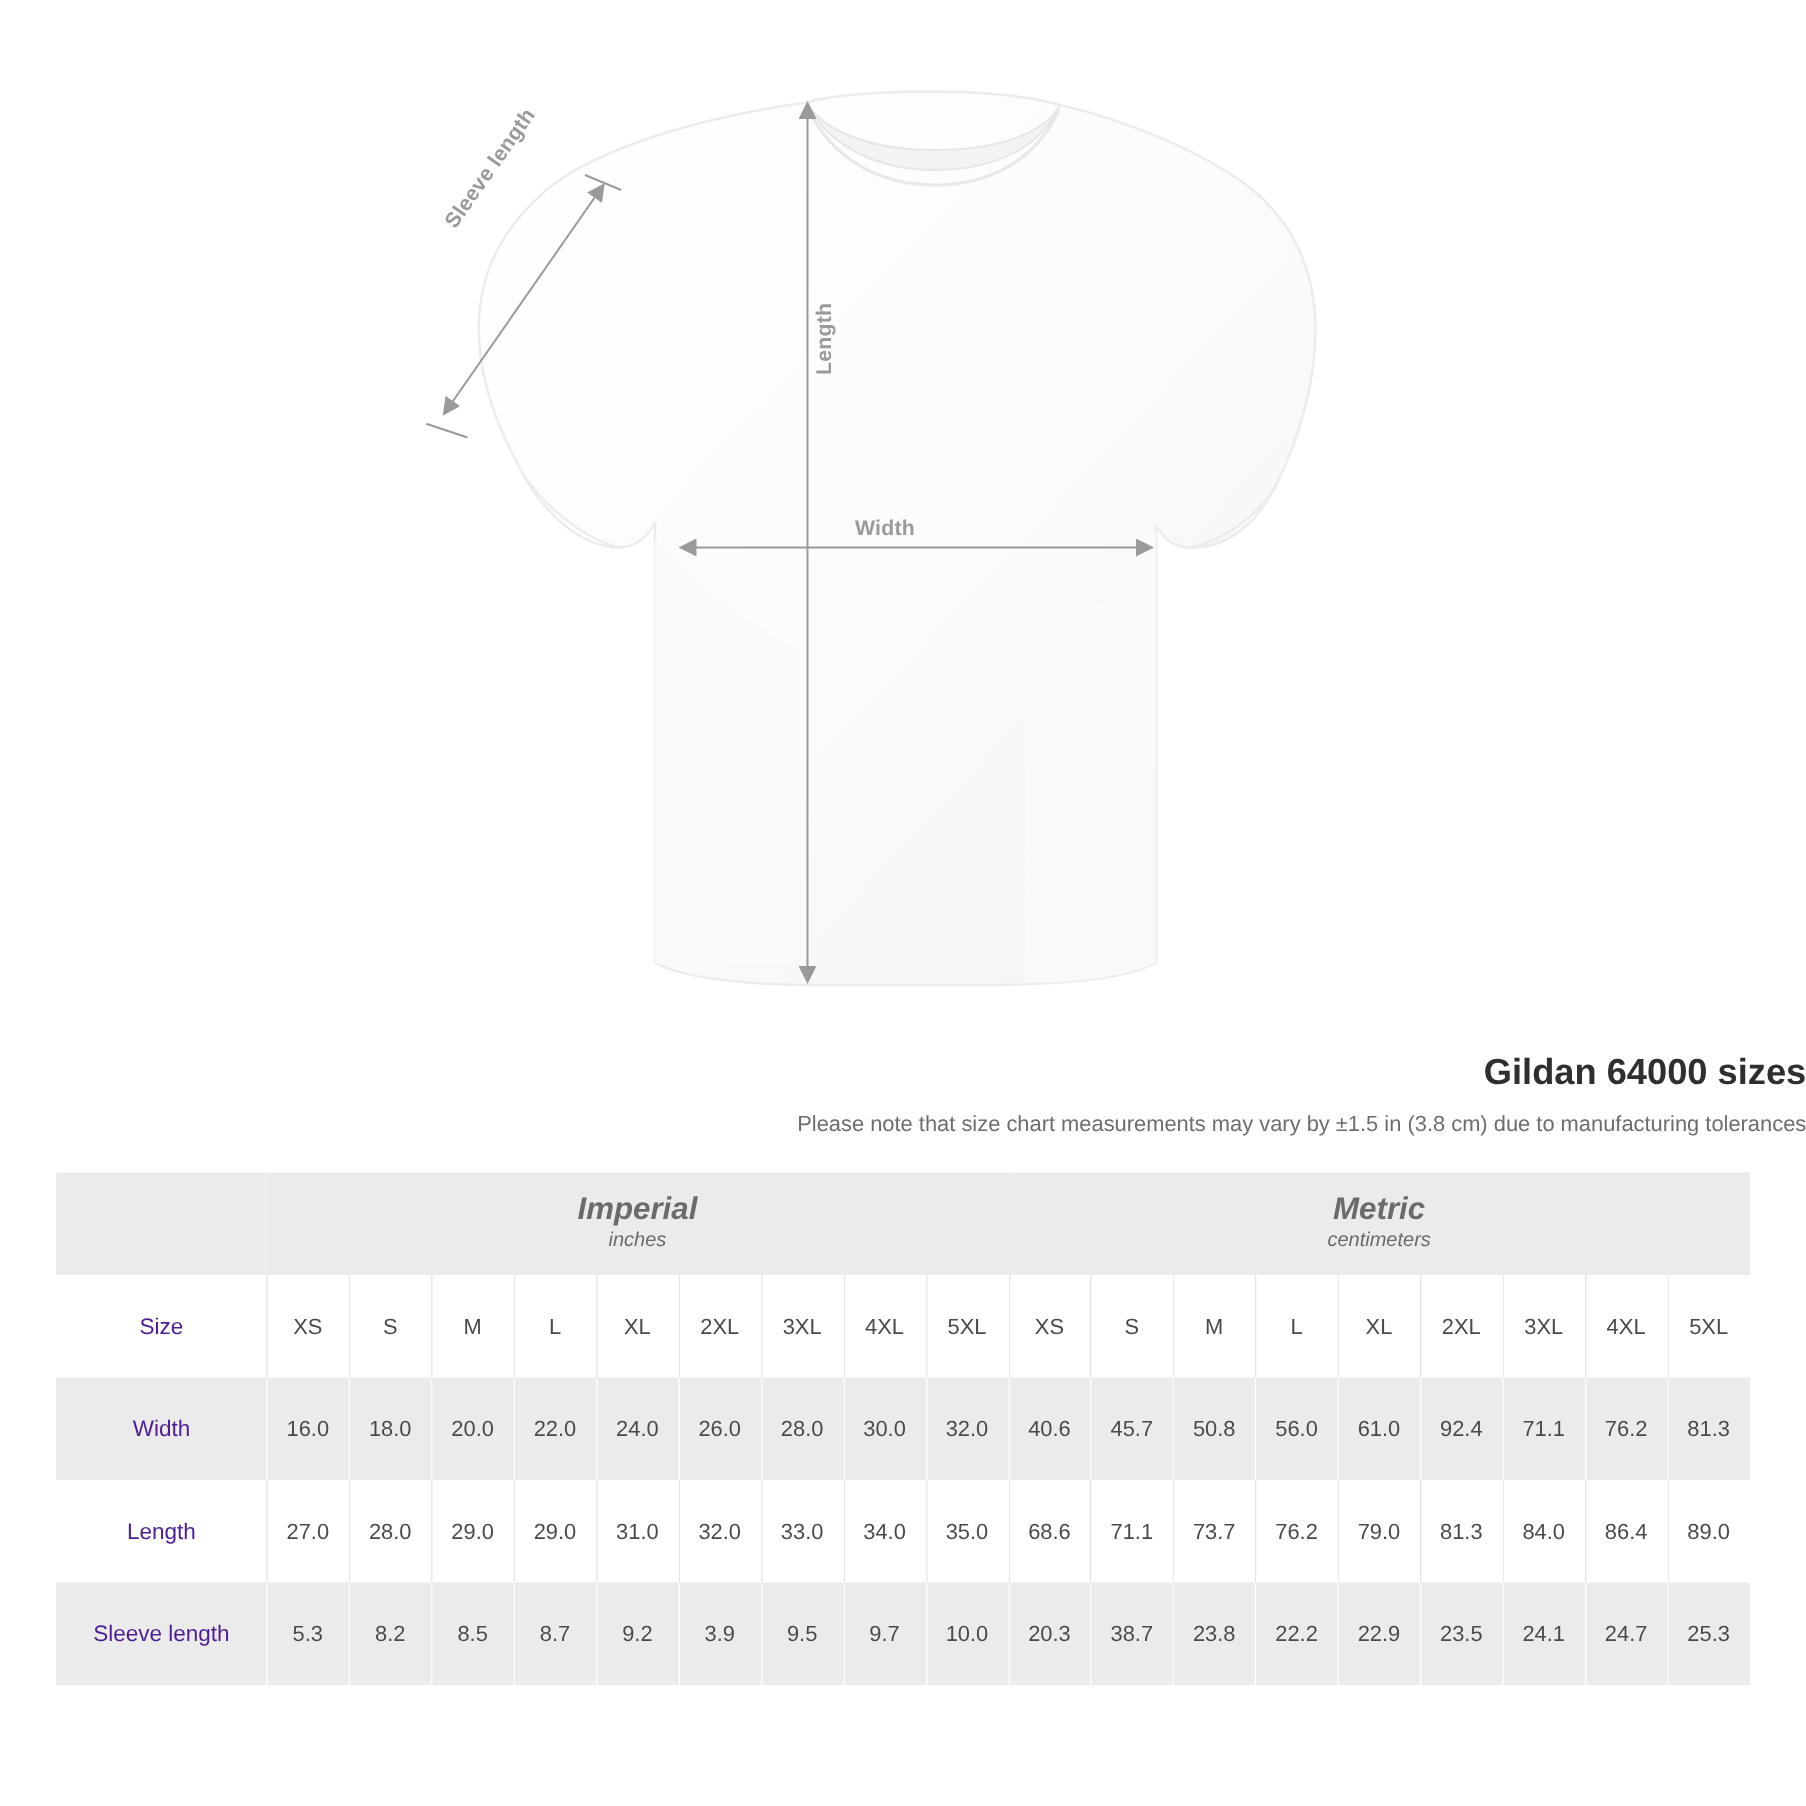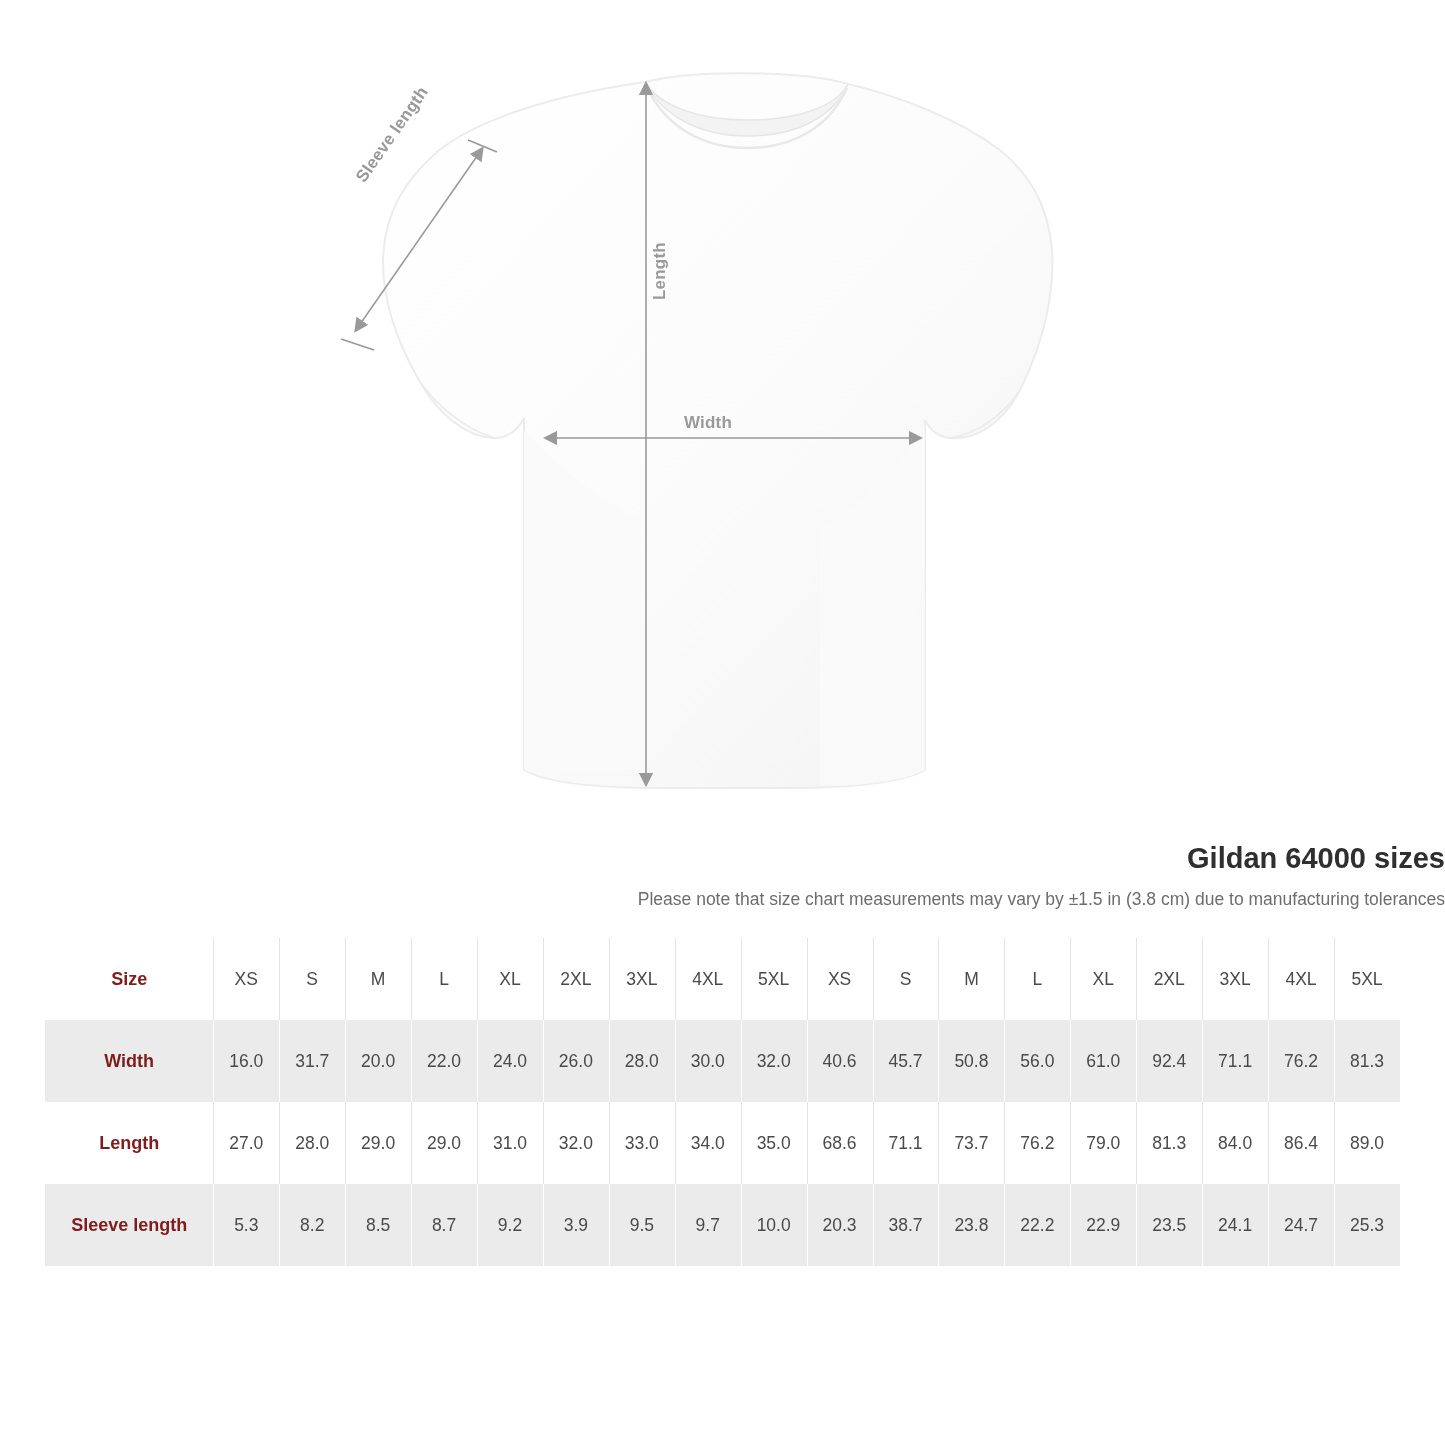--- a/index.html
+++ b/index.html
@@ -111,23 +111,23 @@
     line-height: 1.5;
   }
   .hdr-row td {
     background: #ffffff;
     font-weight: normal;
     color: #3b3b3b;
     font-size: 18px;
   }
   .hdr-row td.rowlabel,
   .data-row td.rowlabel {
-    font-weight: bold;
+    font-weight: normal;
     font-size: 18px;
-    color: #7f1d1d;
+    color: #4c1d95;
   }
   .row-shade td { background: #ebebeb; }
   .row-plain td { background: #ffffff; }
   .col-label { width: 168px; }
   .col-cell { width: 65.8px; }
   
   .data-row td.col-cell,
   .hdr-row td.col-cell {
     box-shadow: inset 1px 0 0 #ffffff;
   }
@@ -220,20 +220,31 @@
           <col class="col-cell">
           <col class="col-cell">
           <col class="col-cell">
           <col class="col-cell">
         <col class="col-cell">
           <col class="col-cell">
           <col class="col-cell">
           <col class="col-cell">
       </colgroup>
       <tbody>
+        <tr class="unit-row">
+          <td></td>
+          <td colspan="9">
+            <div class="unit-title">Imperial</div>
+            <div class="unit-sub">inches</div>
+          </td>
+          <td colspan="9">
+            <div class="unit-title">Metric</div>
+            <div class="unit-sub">centimeters</div>
+          </td>
+        </tr>
 
         <tr class="hdr-row row-plain">
           <td class="rowlabel">Size</td>
           <td class="col-cell">XS</td>
           <td class="col-cell">S</td>
           <td class="col-cell">M</td>
           <td class="col-cell">L</td>
           <td class="col-cell">XL</td>
           <td class="col-cell">2XL</td>
           <td class="col-cell">3XL</td>
@@ -246,21 +257,21 @@
           <td class="col-cell">XL</td>
           <td class="col-cell">2XL</td>
           <td class="col-cell">3XL</td>
           <td class="col-cell">4XL</td>
           <td class="col-cell">5XL</td>
         </tr>
 
         <tr class="data-row row-shade">
           <td class="rowlabel">Width</td>
           <td class="col-cell">16.0</td>
-          <td class="col-cell">31.7</td>
+          <td class="col-cell">18.0</td>
           <td class="col-cell">20.0</td>
           <td class="col-cell">22.0</td>
           <td class="col-cell">24.0</td>
           <td class="col-cell">26.0</td>
           <td class="col-cell">28.0</td>
           <td class="col-cell">30.0</td>
           <td class="col-cell">32.0</td>
           <td class="col-cell">40.6</td>
           <td class="col-cell">45.7</td>
           <td class="col-cell">50.8</td>

